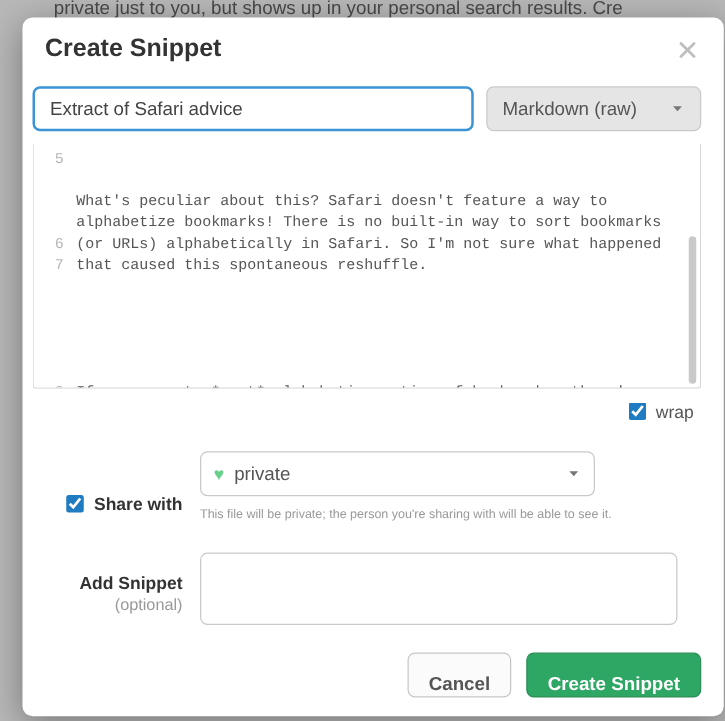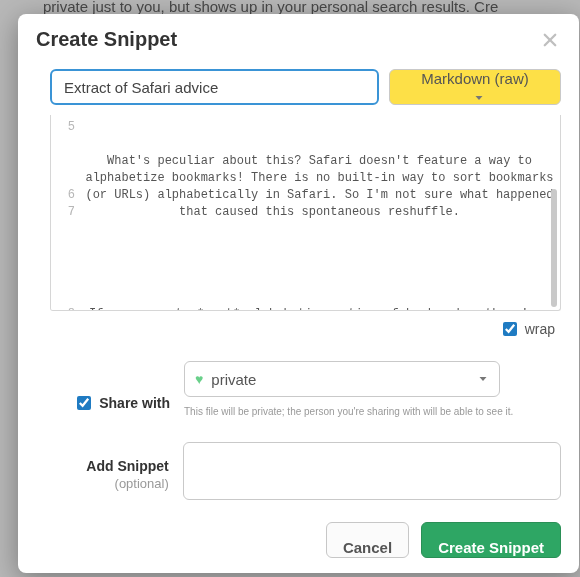--- a/index.html
+++ b/index.html
@@ -16,42 +16,42 @@
     display: flex; flex-direction: column;
     overflow: hidden;
   }
   .modal-header {
     display: flex; align-items: center; justify-content: space-between;
     padding: 14px 20px 18px 18px;
   }
   .modal-title { font-size: 20px; font-weight: 700; color: #333; }
   .close-x { color: #bfbfbf; cursor: pointer; }
   .close-x svg { width: 18px; height: 18px; display: block; }
-  .modal-body { padding: 0 18px 8px 32px; flex: 1; display: flex; flex-direction: column; }
+  .modal-body { padding: 0 18px 8px 8px; flex: 1; display: flex; flex-direction: column; }
   .row1 { display: flex; gap: 10px; margin-bottom: 10px; }
   .title-input {
     flex: 1; height: 36px; border: 2px solid #3a94d6; border-radius: 6px;
     padding: 0 12px; font-size: 15px; color: #444; outline: none;
   }
   .type-select {
     width: 172px; height: 36px; border: 1px solid #c9c9c9; border-radius: 6px;
     display: flex; align-items: center; justify-content: space-between;
-    padding: 0 12px; color: #555; font-size: 15px; cursor: pointer; background: #fde047; flex-direction: column;
+    padding: 0 12px; color: #555; font-size: 15px; cursor: pointer; background: #e5e5e5;
   }
   .type-select .caret { margin-left: 8px; }
   .caret svg { width: 12px; height: 12px; display: block; }
   .editor-wrap {
     border: 1px solid #d6d6d6; border-top: none; border-radius: 0 0 3px 3px;
     background: #fff; height: 196px; position: relative; overflow: hidden;
   }
   .editor { display: flex; height: 100%; font-family: Menlo, Consolas, "Courier New", monospace; font-size: 12px; line-height: 17px; color: #555; }
   .gutter { width: 30px; background: #fff; color: #b7b7b7; text-align: right; padding: 4px 6px 0 0; user-select: none; }
   .gutter div { height: 17px; }
   .code { flex: 1; padding: 4px 6px 0 4px; white-space: pre-wrap; position: relative; }
-  .code .para { margin-bottom: 0; text-align: center; }
+  .code .para { margin-bottom: 0; }
   .scrollbar { position: absolute; right: 3px; top: 74px; width: 6px; height: 118px; background: #c9c9c9; border-radius: 3px; }
   .wrap-row { display: flex; justify-content: flex-end; align-items: center; gap: 8px; margin: 10px 6px 24px 0; font-size: 14px; color: #555; }
   .form-row { display: flex; gap: 14px; margin-bottom: 4px; }
   .label-col { width: 120px; text-align: right; padding-top: 8px; color: #333; font-size: 14px; font-weight: 600; display: flex; flex-direction: column; align-items: flex-end; gap: 2px; justify-content: center; }
   .label-col .sub { font-weight: 400; color: #999; font-size: 13px; }
   .share-label-row { display: flex; align-items: center; gap: 8px; justify-content: flex-end; }
   .share-select {
     width: 316px; height: 36px; border: 1px solid #c9c9c9; border-radius: 6px;
     display: flex; align-items: center; justify-content: space-between;
     padding: 0 10px; color: #555; font-size: 15px; cursor: pointer; background: #fff;

